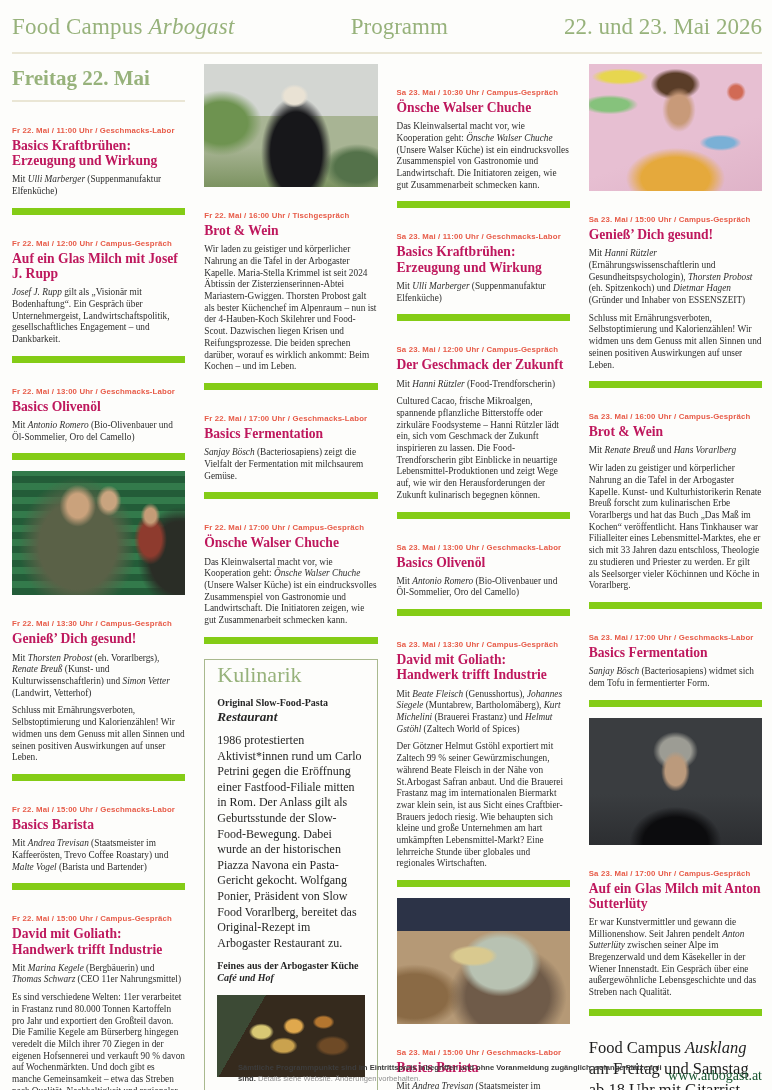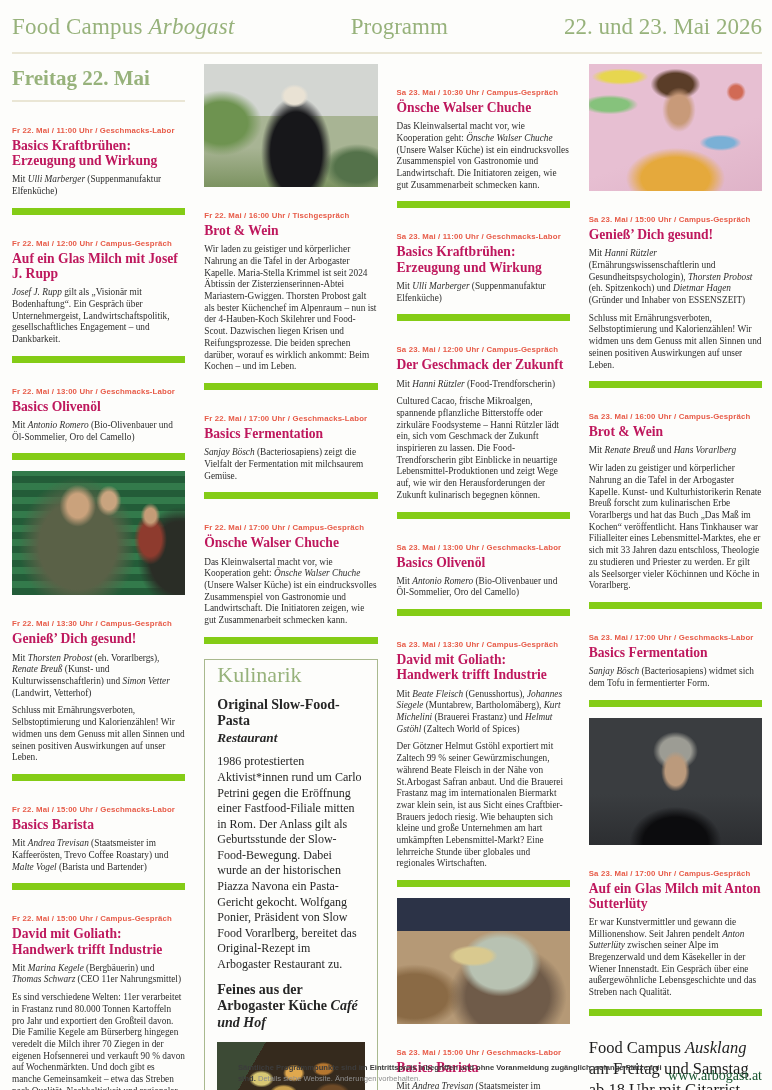--- a/index.html
+++ b/index.html
@@ -82,21 +82,21 @@
   .ph-buffet{height:82px;background:
     radial-gradient(16px 11px at 30% 45%, #d8c874 0 55%, transparent 78%),
     radial-gradient(14px 11px at 52% 38%, #e0a84d 0 55%, transparent 78%),
     radial-gradient(14px 9px at 72% 33%, #b4762f 0 55%, transparent 78%),
     radial-gradient(18px 11px at 45% 62%, #caa24e 0 55%, transparent 78%),
     radial-gradient(22px 13px at 78% 62%, #6e4a26 0 55%, transparent 78%),
     linear-gradient(120deg, #3c4a35 0 25%, #352a1d 25% 100%);}
   
   .kulinarik{border:1px solid #a9b98e;padding:0 12px 16px;margin-top:15px;}
   .kul-heading{font-size:22px;color:#97b27b;margin:2px 0 8px;}
-  .kul-title{font-size:14px;font-weight:700;line-height:1.18;margin-top:9px;}
+  .kul-title{font-size:10px;font-weight:700;line-height:1.18;margin-top:9px;}
   .kul-sub{font-size:13.2px;font-weight:700;font-style:italic;line-height:1.18;}
   .kul-text{font-size:12px;line-height:1.3;margin-top:9px;}
   .kul-caption{font-size:9.3px;line-height:1.3;margin-top:26px;}
   
   .zigzag{margin-top:16px;}
   .zigzag svg{display:block;}
   .closing{font-size:16.5px;line-height:1.27;margin-top:22px;color:#1d1d1d;}
   
   .footer{
     position:absolute;left:12px;right:10px;bottom:6px;

